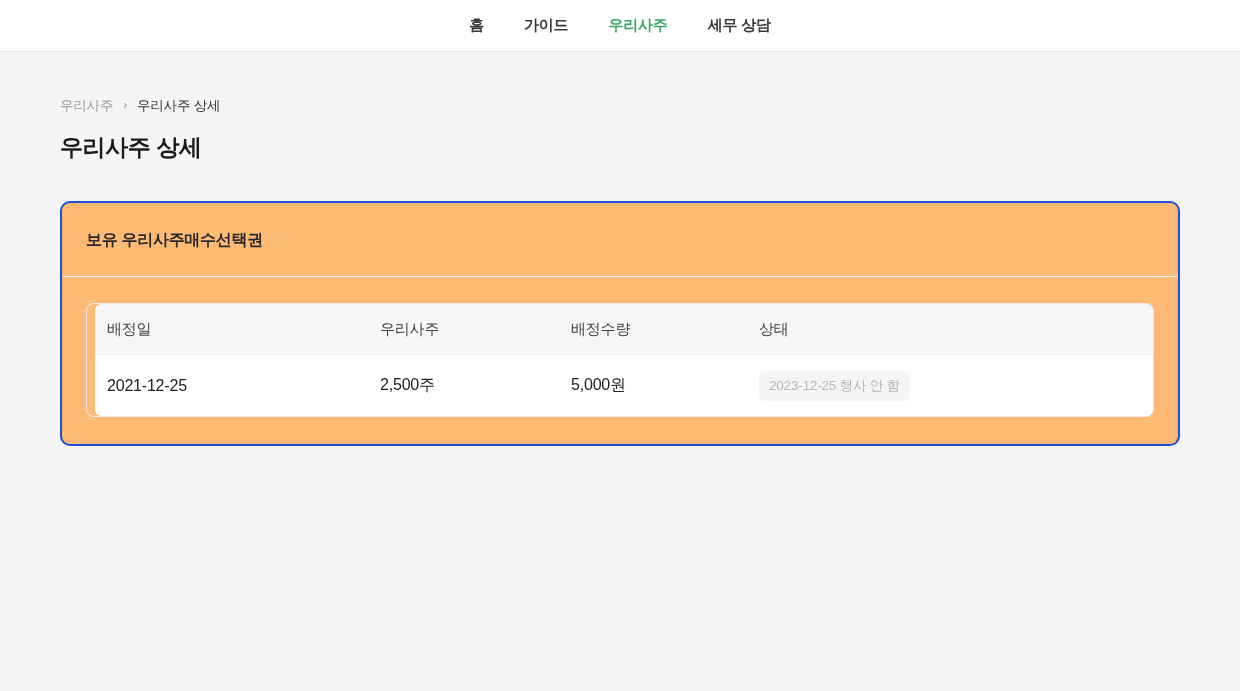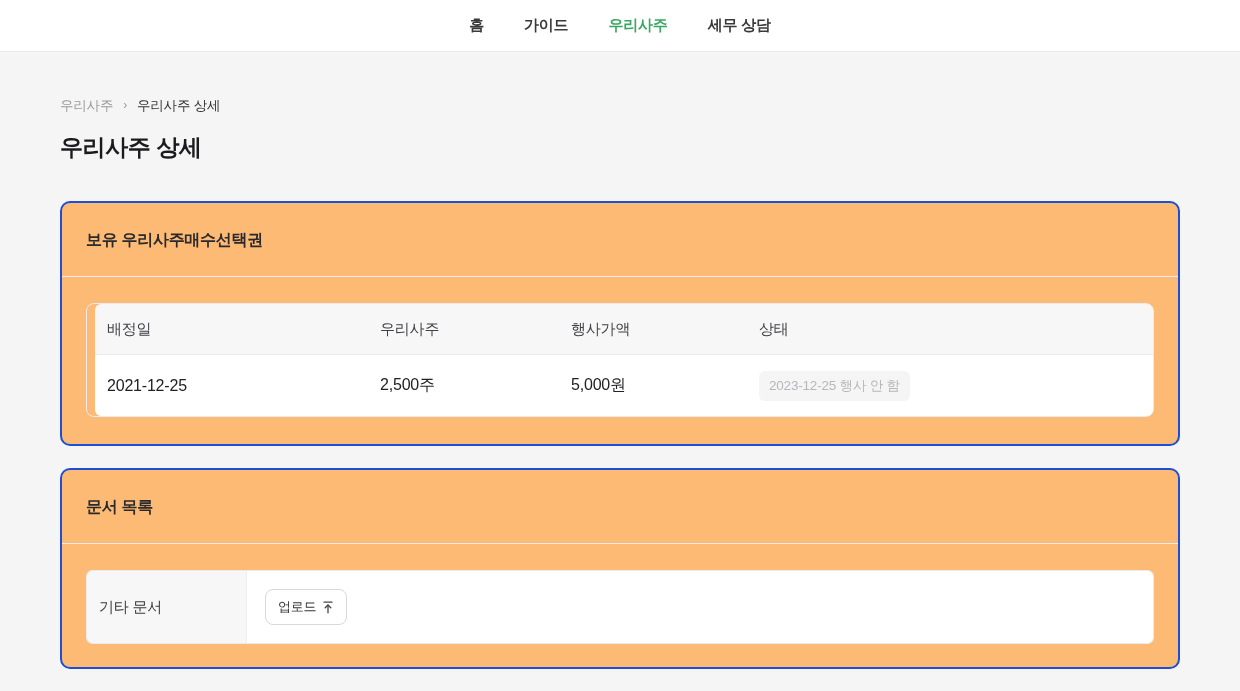--- a/index.html
+++ b/index.html
@@ -191,56 +191,32 @@
         <colgroup>
             <col class="c1">
             <col class="c2">
             <col class="c3">
             <col>
           </colgroup>
         <thead>
           <tr>
             <th>배정일</th>
             <th>우리사주</th>
-            <th>행사가액</th>
+            <th>배정수량</th>
             <th>상태</th>
           </tr>
         </thead>
         <tbody>
           <tr>
             <td>2021-12-25</td>
             <td>2,500주</td>
             <td>5,000원</td>
             <td>
               <span class="status-badge">2023-12-25 행사 안 함</span>
             </td>
           </tr>
         </tbody>
       </table>
     </div>
   </section>
 
-  <section class="card">
-    <div class="card-header">
-      <span class="card-title">문서 목록</span>
-    </div>
-    <div class="card-body docs">
-      <div class="doc-row">
-        <div class="doc-label-cell">
-          <span class="doc-label">기타 문서</span>
-        </div>
-        <div class="doc-value-cell">
-          <button class="upload-btn">
-            <span>업로드</span>
-            <span class="upload-icon">
-              <svg width="12" height="13" viewBox="0 0 12 13" fill="none">
-                <path d="M2 1.2 H10" stroke="#444" stroke-width="1.3" stroke-linecap="round"></path>
-                <path d="M6 11.8 V4.2" stroke="#444" stroke-width="1.3" stroke-linecap="round"></path>
-                <path d="M3.2 6.8 L6 4 L8.8 6.8" stroke="#444" stroke-width="1.3" stroke-linecap="round" stroke-linejoin="round" fill="none"></path>
-              </svg>
-            </span>
-          </button>
-        </div>
-      </div>
-    </div>
-  </section>
 
 </main>
 
 </body></html>

